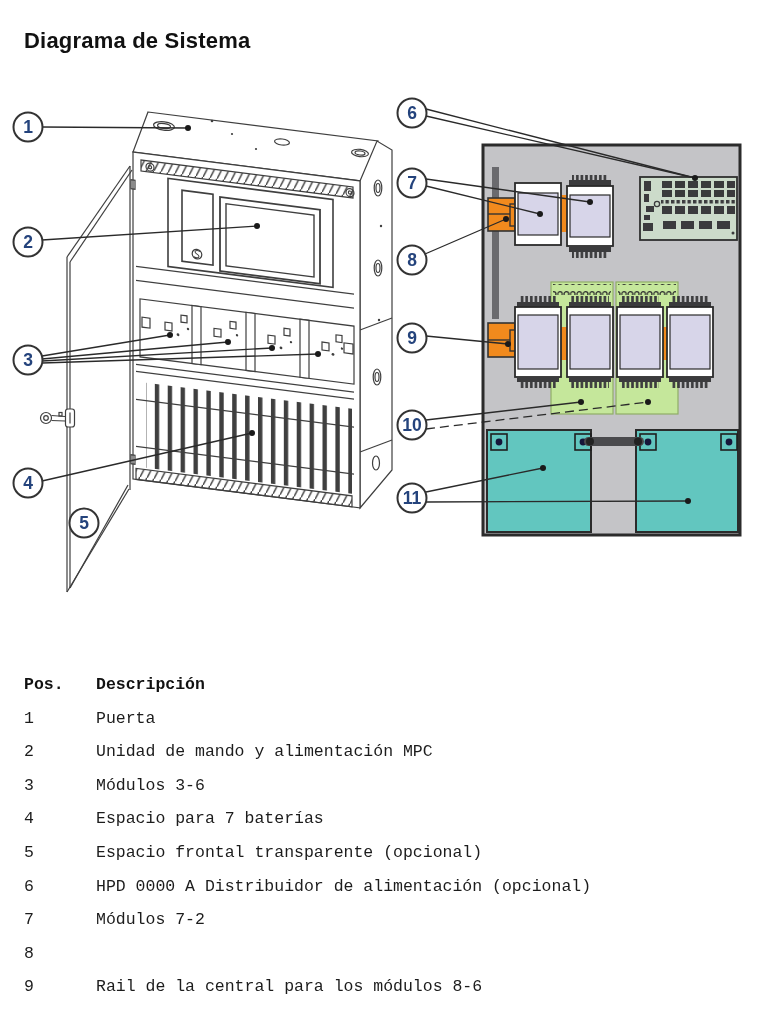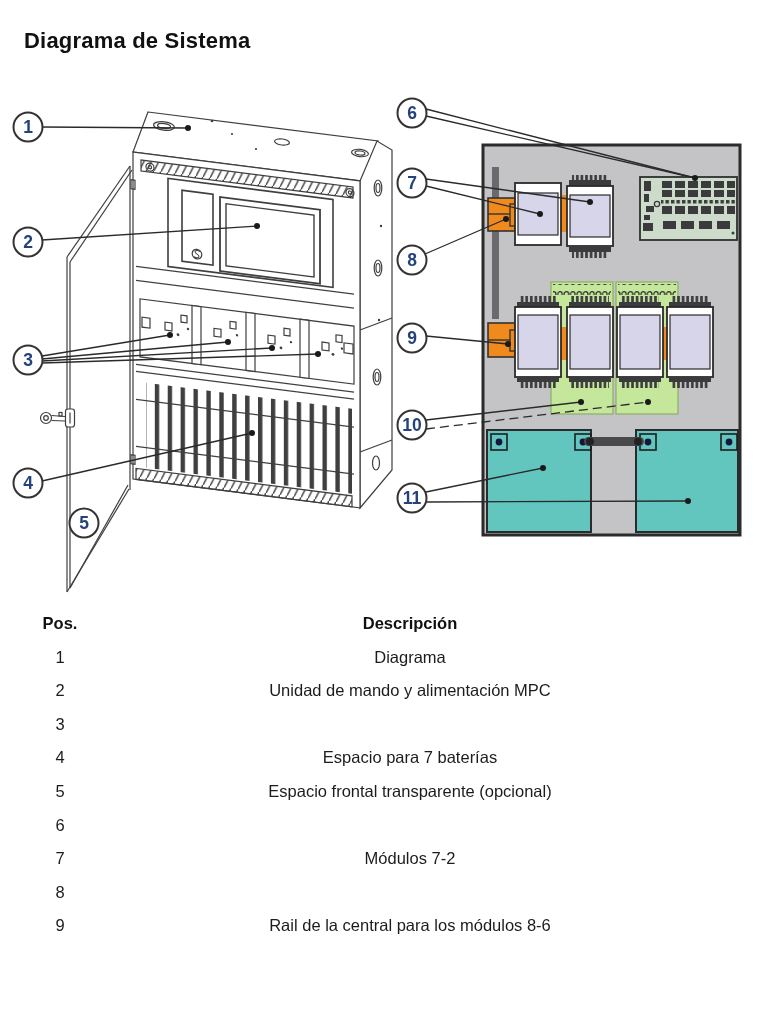--- a/index.html
+++ b/index.html
@@ -1,25 +1,25 @@
 <!DOCTYPE html>
 <html><head>
 <meta charset="utf-8">
 <style>
   html,body{margin:0;padding:0;background:#ffffff;}
   .page{
     position:relative;width:768px;height:1024px;background:#ffffff;overflow:hidden;
-    font-family:"Liberation Sans", sans-serif;color:#1c1c1c;text-align:center;
+    font-family:"Liberation Sans", sans-serif;color:#1c1c1c;
   }
   .title{
     position:absolute;left:24px;top:28px;margin:0;
     font-size:22px;font-weight:bold;color:#111;letter-spacing:.2px;
   }
   .diagram{position:absolute;left:0;top:0;}
-  .legend{position:absolute;left:24px;top:607px;width:700px;}
+  .legend{position:absolute;left:24px;top:668px;width:700px;font-family:Liberation Mono, monospace;}
   .legend-row{display:flex;line-height:33.6px;font-size:16.5px;}
   .legend-row .pos{width:72px;flex:0 0 72px;}
   .legend-row .desc{flex:1;}
   .legend-row.header{font-weight:bold;color:#111;}
   svg text.callout-num{
     font-family:"Liberation Sans", sans-serif;
     font-size:17.5px;font-weight:bold;fill:#24437c;
   }
 </style>
 </head>
@@ -367,39 +367,41 @@
     </g>
   </svg>
 
   <div class="legend">
     <div class="legend-row header">
       <span class="pos">Pos.</span>
       <span class="desc">Descripción</span>
     </div>
     <div class="legend-row">
       <span class="pos">1</span>
-      <span class="desc">Diagrama</span>
+      <span class="desc">Puerta</span>
     </div>
     <div class="legend-row">
       <span class="pos">2</span>
       <span class="desc">Unidad de mando y alimentación MPC</span>
     </div>
     <div class="legend-row">
       <span class="pos">3</span>
+      <span class="desc">Módulos 3-6</span>
     </div>
     <div class="legend-row">
       <span class="pos">4</span>
       <span class="desc">Espacio para 7 baterías</span>
     </div>
     <div class="legend-row">
       <span class="pos">5</span>
       <span class="desc">Espacio frontal transparente (opcional)</span>
     </div>
     <div class="legend-row">
       <span class="pos">6</span>
+      <span class="desc">HPD 0000 A Distribuidor de alimentación (opcional)</span>
     </div>
     <div class="legend-row">
       <span class="pos">7</span>
       <span class="desc">Módulos 7-2</span>
     </div>
     <div class="legend-row">
       <span class="pos">8</span>
     </div>
     <div class="legend-row">
       <span class="pos">9</span>

